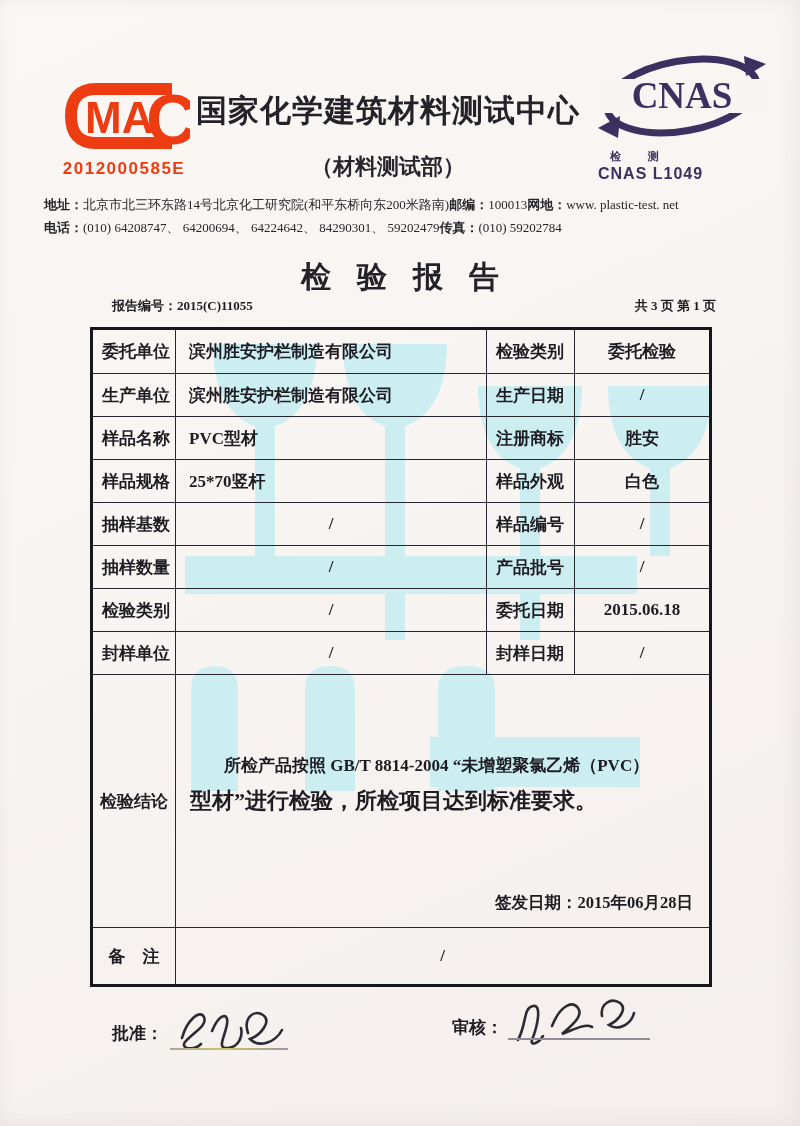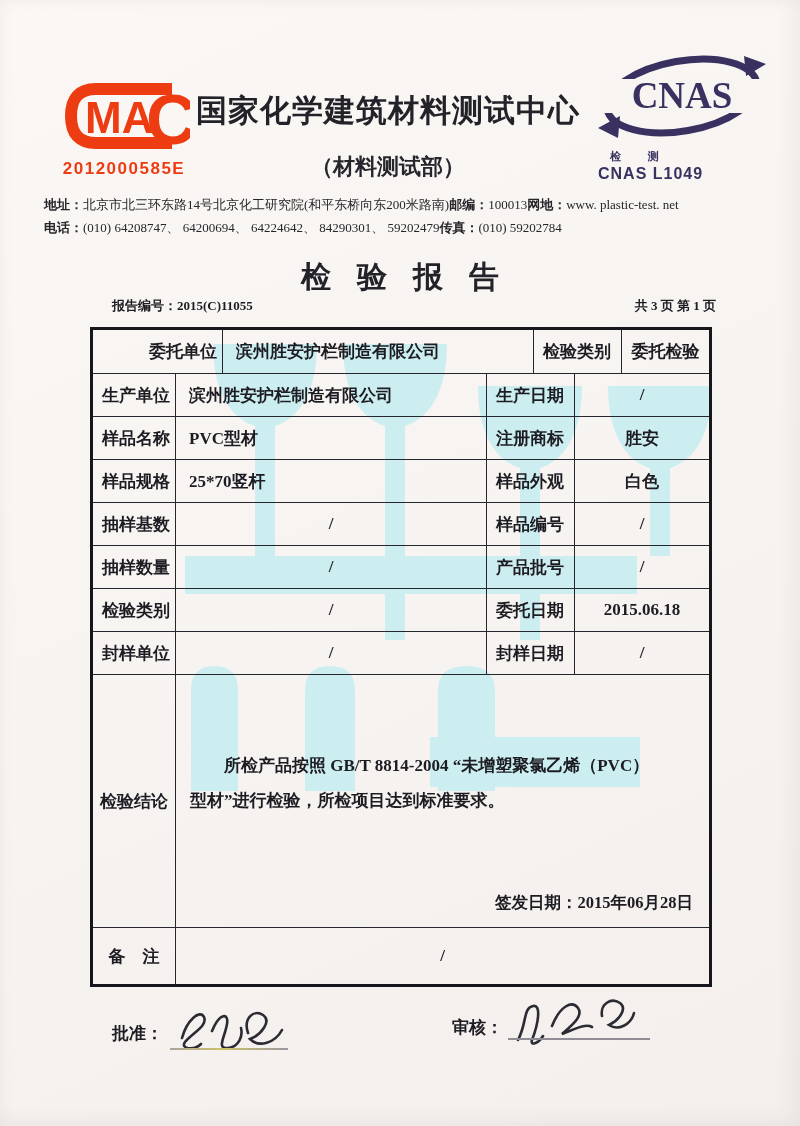--- a/index.html
+++ b/index.html
@@ -32,31 +32,31 @@
 
   
   .rpt-title { position:absolute; left:0; right:0; top:257px; text-align:center;
                font-size:30px; font-weight:700; letter-spacing:26px; text-indent:26px; color:#222228; }
   .rpt-meta { position:absolute; left:112px; top:297px; width:604px; display:flex;
               justify-content:space-between; font-size:13px; font-weight:700; }
 
   
   .tbl { position:absolute; left:90px; top:327px; width:622px; border:3px solid #16161d; background:transparent; }
   .tr { display:grid; grid-template-columns:82px 311px 88px 1fr; height:43px; border-top:1px solid #26262e; }
-  .tr.first { border-top:none;padding-left:47px; }
+  .tr.first { border-top:none; }
   .td { display:flex; align-items:center; border-left:1px solid #26262e;
         font-size:17px; font-weight:700; padding:0 4px 0 9px; white-space:nowrap; overflow:hidden; }
   .td.nb { border-left:none; }
   .td.vleft { padding-left:13px; }
   .td.vcenter { justify-content:center; padding:0; }
   .tr.conclusion { grid-template-columns:82px 1fr; height:253px; }
   .tr.remark { grid-template-columns:82px 1fr; height:57px; }
   .ccell { position:relative; display:block; border-left:1px solid #26262e; }
   .cl1 { margin:73px 14px 0 14px; text-indent:2em; font-size:17px; font-weight:700; line-height:35px; white-space:nowrap; }
-  .cl2 { margin:0 14px 0 14px; font-size:17px; font-weight:700; line-height:35px; white-space:nowrap; }
+  .cl2 { margin:0 14px 0 14px; font-size:22px; font-weight:700; line-height:35px; white-space:nowrap; }
   .issue { position:absolute; right:16px; bottom:13px; font-size:16.5px; font-weight:700; }
   .lblcenter { justify-content:center; padding:0; letter-spacing:0; }
 
   
   .sig-group { position:absolute; font-size:17px; font-weight:700; }
   .sig-approve { left:112px; top:1022px; }
   .sig-review  { left:452px; top:1016px; }
   .sig-svg { position:absolute; top:-22px; left:58px; }
   .sig-line { position:absolute; height:2px; }
   .line-approve { left:58px; top:26px; width:118px;

